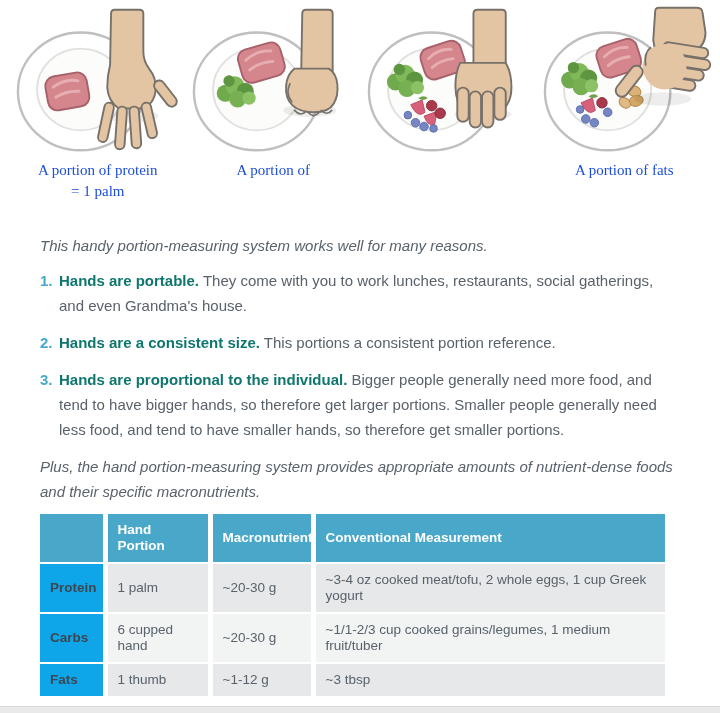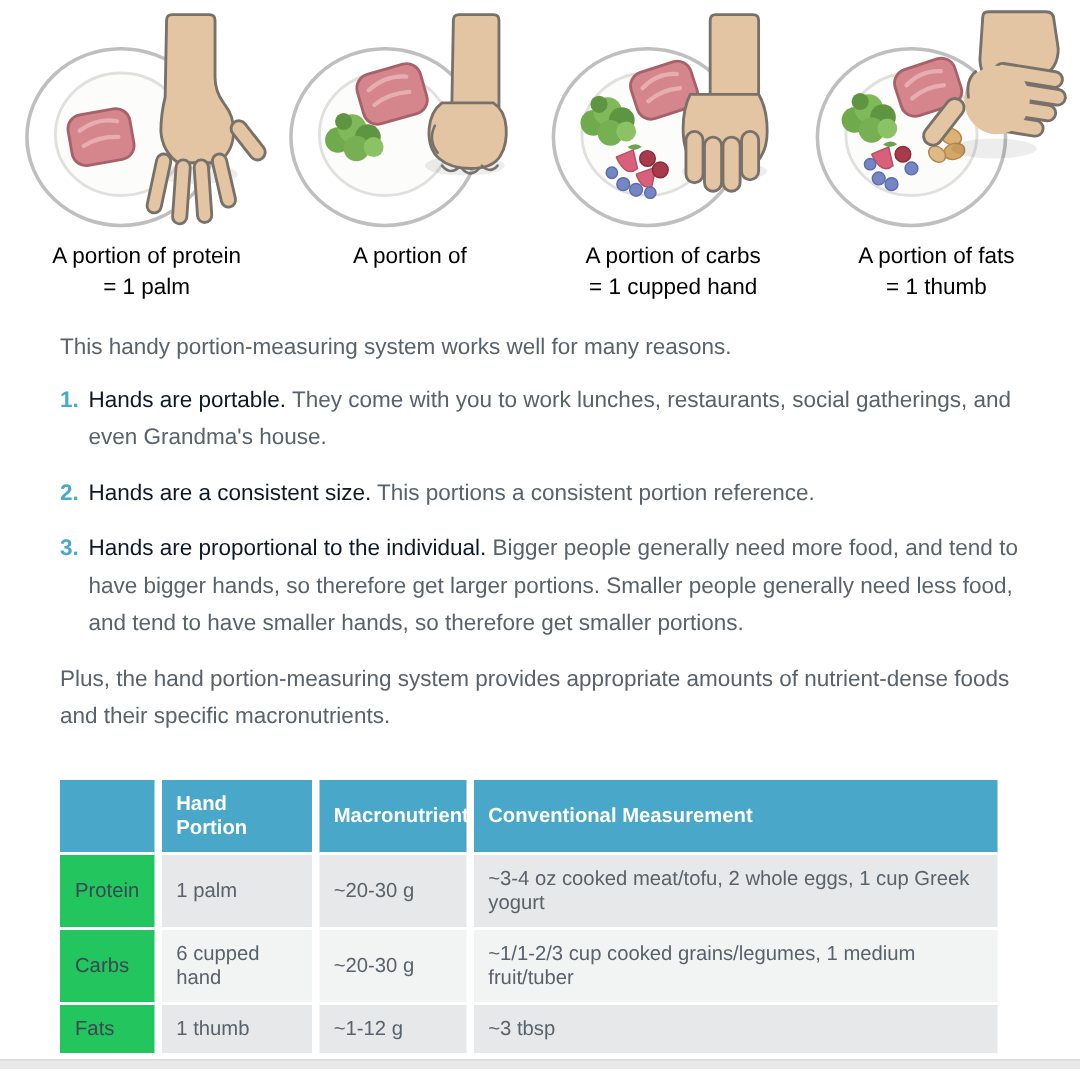--- a/index.html
+++ b/index.html
@@ -6,40 +6,40 @@
   html,body { background:#ffffff; }
   body { font-family:"Liberation Sans", sans-serif; }
   .page {
     position:relative; width:720px; height:713px; background:#ffffff;
     overflow:hidden; color:#59626b;
   }
   
   .figures { display:flex; padding:4px 8px 0 10px; }
   .figure { flex:1; text-align:center; }
   .figure svg { display:block; width:100%; height:152px; }
-  .caption { margin-top:4px; font-size:15px; line-height:21px; color:#000000; }
+  .caption { margin-top:4px; font-size:15px; line-height:21px; color:#1d4ed8;font-family:Liberation Serif, serif; }
   
   .content { padding:0 38px 0 40px; }
   .para { font-size:15px; line-height:25px; color:#59626b; }
-  .intro { margin-top:17px; margin-bottom:10px; }
-  strong, .bold { color:#0f172a; font-weight:normal; }
+  .intro { margin-top:31px; margin-bottom:10px;font-style:italic; }
+  strong, .bold { color:#0f766e; font-weight:bold; }
   .num-list { list-style:none; }
   .li { display:flex; margin-bottom:12px; }
   .li-num { flex:none; width:19px; font-size:15px; line-height:25px; font-weight:bold; color:#48a9ce; }
   .li-body { flex:1; font-size:15px; line-height:25px; color:#59626b; }
-  .plus { margin-bottom:30px; max-width:655px; }
+  .plus { margin-bottom:10px; max-width:655px;font-style:italic; }
   
   table.portion { border-collapse:collapse; width:625px; margin-top:7px; table-layout:fixed; }
   table.portion th, table.portion td {
     font-size:13.5px; line-height:16px; text-align:left; vertical-align:middle;
     padding:8px 10px; border-right:5px solid #ffffff; border-bottom:2px solid #ffffff;
   }
   table.portion th:last-child, table.portion td:last-child { border-right:none; }
   table.portion th { background:#49a8c9; color:#ffffff; font-weight:bold; }
-  td.row-label { background:#22c55e; color:#3d4751; font-weight:normal; padding-left:13px; }
+  td.row-label { background:#0ea5e9; color:#3d4751; font-weight:bold; padding-left:13px; }
   tr.shade-dark td.data { background:#e6e8e9; }
   tr.shade-light td.data { background:#f2f4f4; }
   .col-label { width:65px; } .col-hand { width:105px; } .col-macro { width:103px; } .col-conv { width:352px; }
   .bottom-bar {
     position:absolute; left:0; bottom:0; width:720px; height:7px;
     background:#e9e9e9; border-top:1px solid #d9d9d9;
   }
 </style>
 </head>
 <body>
@@ -131,24 +131,20 @@
         <ellipse cx="126" cy="116" rx="30" ry="7" fill="#000000" opacity="0.07"></ellipse>
         <g fill="#e4c5a3" stroke="#77716a" stroke-width="2" stroke-linejoin="round" stroke-linecap="round">
           <path d="M116,10 Q116,6 120,6 L146,6 Q150,6 150,10 L150,62 L116,62 Z"></path>
           <path d="M102,62 Q97,72 97,86 Q97,104 106,112 L146,112 Q156,104 156,88 Q156,72 150,62 Z"></path>
           <rect x="99" y="88" width="12" height="36" rx="6"></rect>
           <rect x="112" y="92" width="12" height="38" rx="6"></rect>
           <rect x="125" y="92" width="12" height="38" rx="6"></rect>
           <rect x="138" y="88" width="12" height="34" rx="6"></rect>
         </g>
       </svg>
-      <div class="caption">
-        <div>A portion of carbs</div>
-        <div>= 1 cupped hand</div>
-      </div>
     </div>
 
     <div class="figure">
       <svg viewBox="0 0 180 160">
         <ellipse cx="72" cy="92" rx="66" ry="62" fill="#ffffff" stroke="#bfbfbf" stroke-width="2.5"></ellipse>
         <ellipse cx="72" cy="90" rx="46" ry="43" fill="#fcfcfb" stroke="#e0e0de" stroke-width="2"></ellipse>
         <g transform="rotate(-18 84 58)">
           <rect x="62" y="40" width="44" height="34" rx="10" fill="#d5868d" stroke="#a8616b" stroke-width="2"></rect>
           <path d="M70,51 q13,-7 26,-2 M71,61 q11,-5 24,-2" stroke="#e7aeb2" stroke-width="3" fill="none" stroke-linecap="round"></path>
         </g>
@@ -183,21 +179,20 @@
             <rect x="130" y="64" width="47" height="11" rx="5.5"></rect>
             <rect x="128" y="76" width="42" height="11" rx="5.5"></rect>
           </g>
           <ellipse cx="132" cy="66" rx="23" ry="24" stroke="none"></ellipse>
           <path d="M117,46 Q110,52 112,64" fill="none"></path>
           <rect x="100" y="66" width="13" height="38" rx="6.5" transform="rotate(38 106 66)"></rect>
         </g>
       </svg>
       <div class="caption">
         <div>A portion of fats</div>
-        <div>= 1 thumb</div>
       </div>
     </div>
   </div>
 
   <div class="content">
 
     <p class="para intro">This handy portion-measuring system works well for many reasons.</p>
 
     <ol class="num-list">
       <li class="li">

